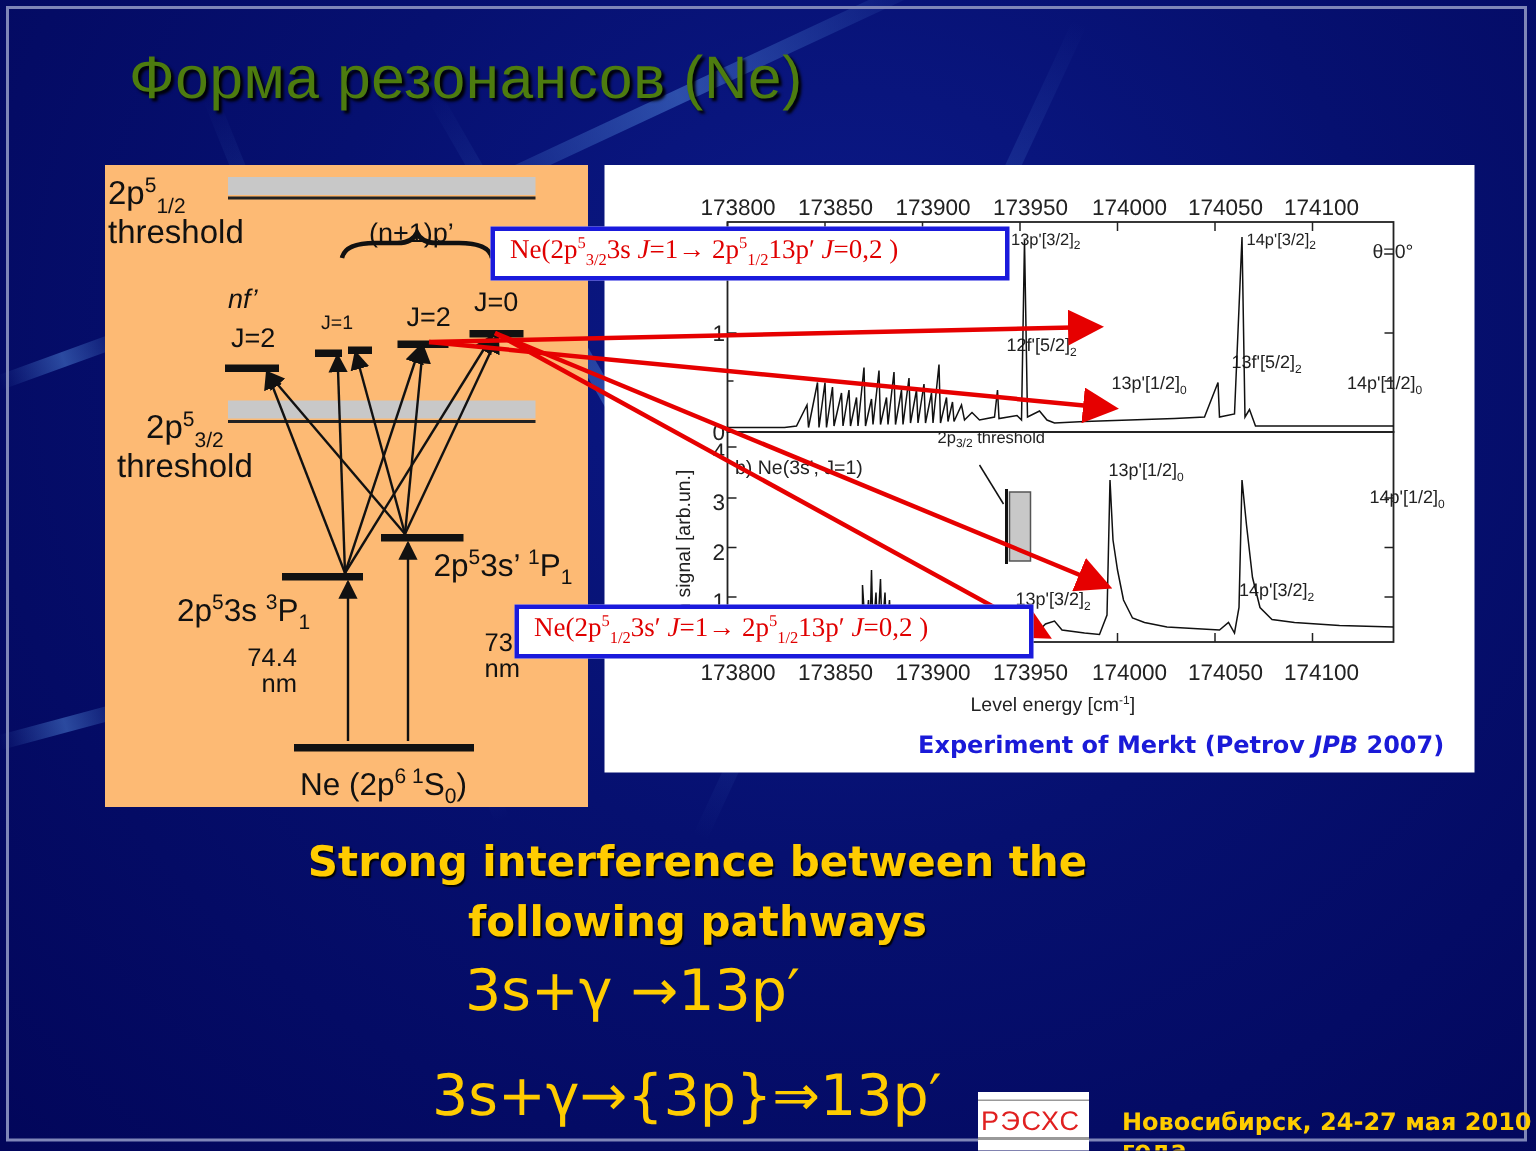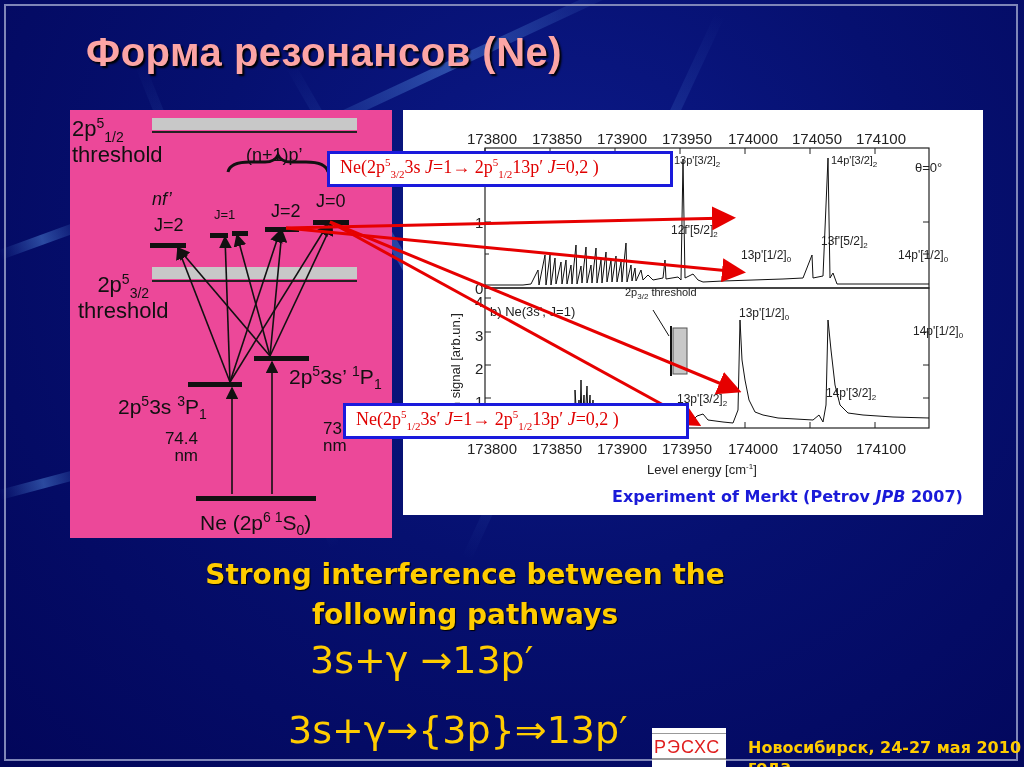--- a/index.html
+++ b/index.html
@@ -2,23 +2,23 @@
 <html><head>
 <meta charset="utf-8">
 <style>
   html,body{margin:0;padding:0;}
   body{width:1024px;height:767px;overflow:hidden;position:relative;
     background:#02075e;font-family:"Liberation Sans",sans-serif;}
   .slide{position:absolute;left:0;top:0;width:1024px;height:767px;
     background:radial-gradient(ellipse at 55% 30%,#0c1a8a 0%,#061070 45%,#02065a 100%);}
   .frame{position:absolute;left:4px;top:4px;width:1014px;height:757px;border:2px solid #7f86b8;box-sizing:border-box;}
   .beam{position:absolute;background:linear-gradient(90deg,rgba(90,140,220,0),rgba(90,150,230,.45),rgba(90,140,220,0));height:10px;transform-origin:left center;}
-  .title{position:absolute;left:86px;top:30px;font-size:40px;font-weight:bold;color:#fca5a5;
+  .title{position:absolute;left:86px;top:30px;font-size:40px;font-weight:normal;color:#4d7c0f;
     text-shadow:2px 2px 2px #000;letter-spacing:.5px;}
-  .panel-left{position:absolute;left:70px;top:110px;width:322px;height:428px;background:#ec4899;}
+  .panel-left{position:absolute;left:70px;top:110px;width:322px;height:428px;background:#fdba74;}
   .panel-right{position:absolute;left:403px;top:110px;width:580px;height:405px;background:#fff;}
   .lvl-text{position:absolute;color:#111;font-size:22px;line-height:1;}
   .small{font-size:14px;}
   .bar{position:absolute;background:#111;height:5px;}
   .grayband{position:absolute;background:#c8c8c8;}
   svg{position:absolute;left:0;top:0;}
   .callout{position:absolute;border:3px solid #1a1adc;background:#fff;color:#e00000;
     font-family:"Liberation Serif",serif;font-size:18px;white-space:nowrap;padding:2px 10px;box-sizing:border-box;}
   .callout sub,.callout sup{font-size:11px;}
   .axis-tick{position:absolute;font-size:15px;color:#222;}

